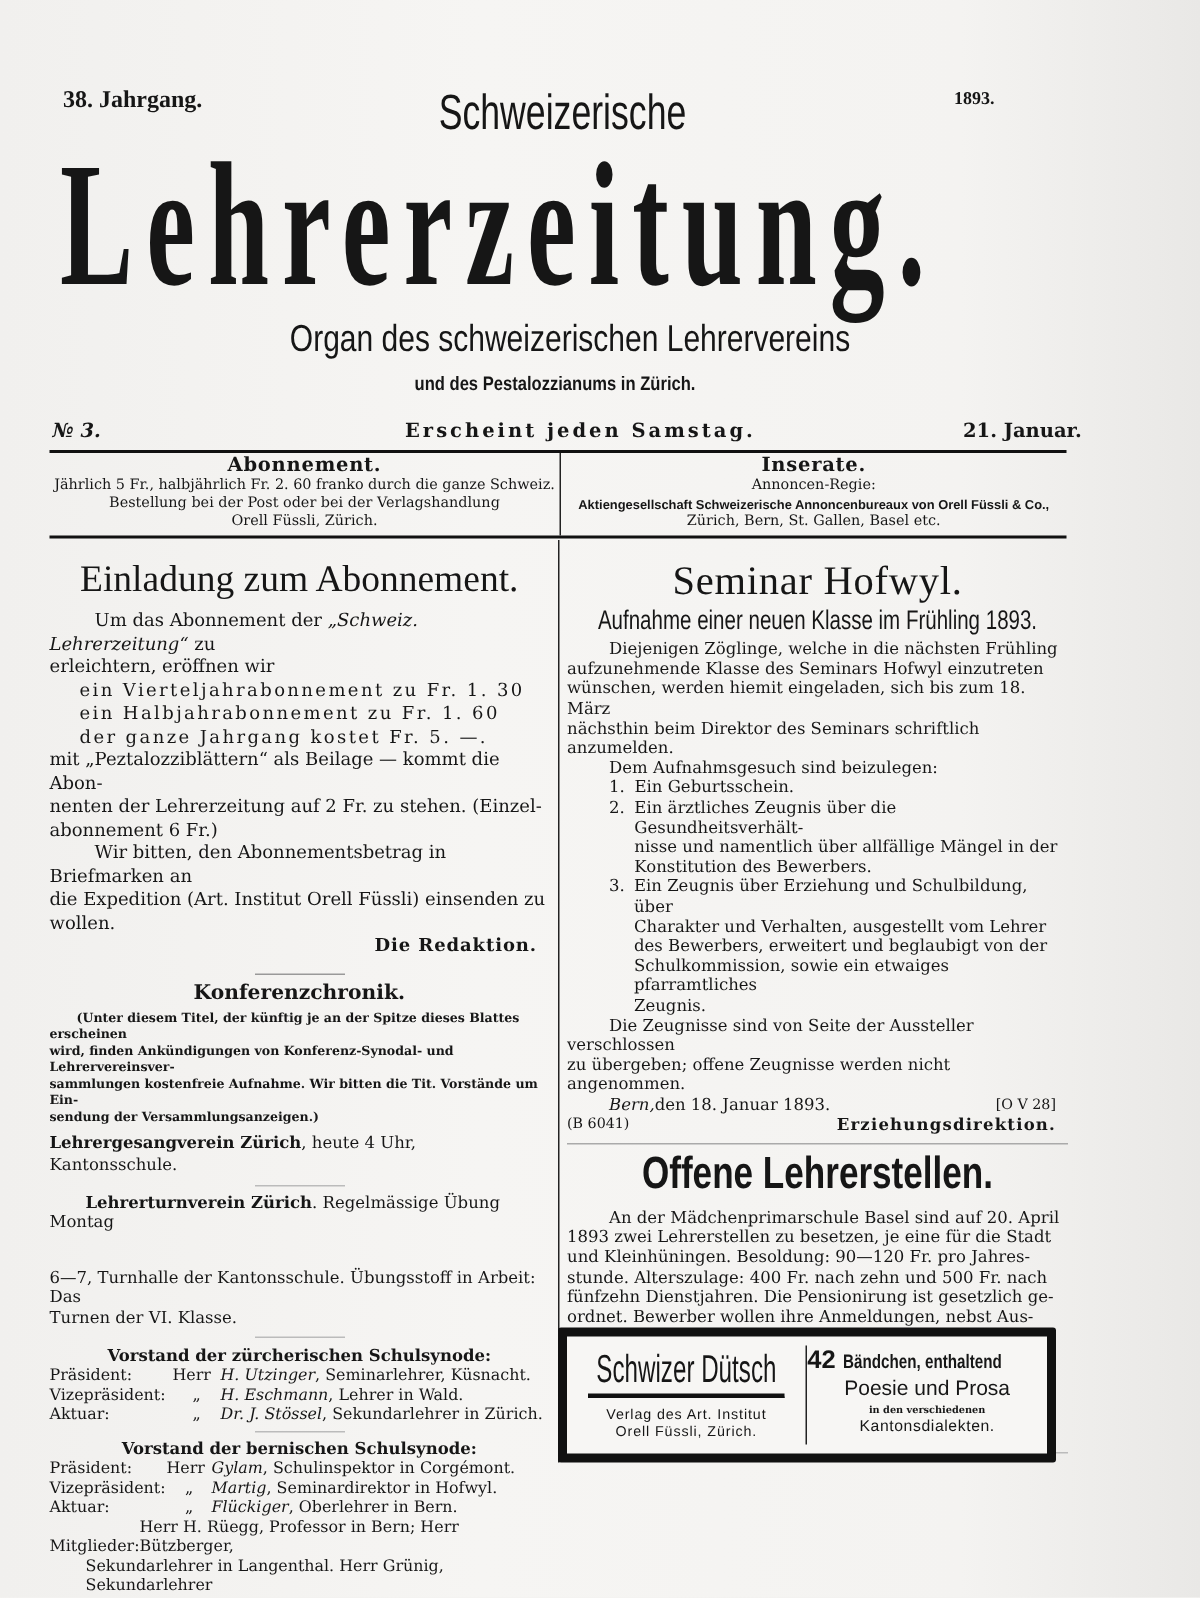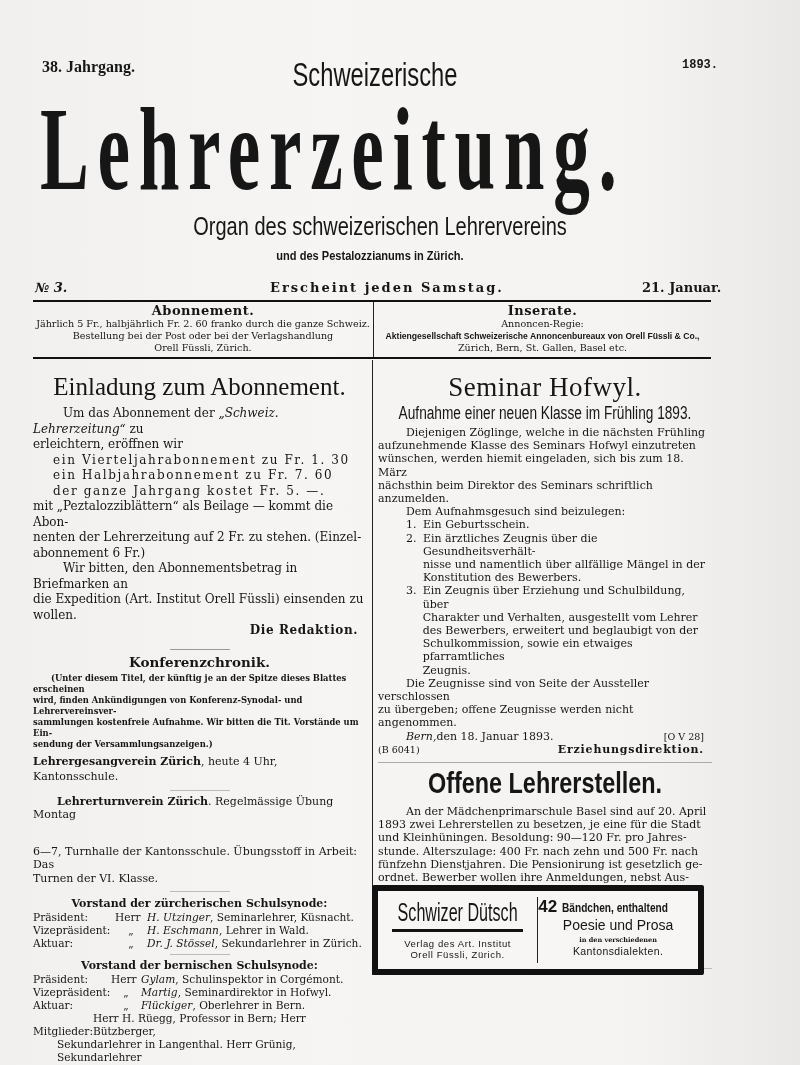--- a/index.html
+++ b/index.html
@@ -7,21 +7,21 @@
        font-family:"DejaVu Serif","Liberation Serif",serif;color:#161616;}
   .page{position:absolute;left:0;top:0;width:800px;height:1065px;
         background:linear-gradient(90deg,#f1f0ee 0%,#f6f5f3 40%,#f4f3f1 80%,#e9e8e6 100%);}
   .abs{position:absolute;}
   .b{font-weight:bold;}
   .i{font-style:italic;}
   .c{text-align:center;}
   .sans-cond{font-family:"Liberation Sans",sans-serif;}
   
   .jahrgang{left:42px;top:58px;font-size:16px;font-weight:bold;font-family:"Liberation Serif",serif;}
-  .year{left:682px;top:58px;font-size:12px;font-weight:bold;font-family:Liberation Mono, monospace;}
+  .year{left:636px;top:58px;font-size:12px;font-weight:bold;font-family:Liberation Serif, serif;}
   .schweiz{left:230px;top:56px;width:290px;text-align:center;font-family:"Liberation Sans",sans-serif;
            font-size:33px;transform:scaleX(0.72);transform-origin:center;letter-spacing:0px;}
   .lehrer{left:40px;top:95px;width:640px;text-align:center;font-family:"Liberation Serif",serif;font-weight:bold;
           font-size:118px;line-height:110px;transform:scaleX(0.62);transform-origin:left;letter-spacing:14px;
           width:1040px;text-align:left;}
   .organ{left:110px;top:212px;width:540px;text-align:center;font-family:"Liberation Sans",sans-serif;
          font-size:25px;transform:scaleX(0.8);transform-origin:center;}
   .pestal{left:200px;top:248px;width:340px;text-align:center;font-family:"Liberation Sans",sans-serif;font-weight:bold;
           font-size:13px;transform:scaleX(0.85);transform-origin:center;}
   .nr{left:35px;top:280px;font-size:13px;font-weight:bold;font-style:italic;}
@@ -69,21 +69,21 @@
     <div class="info-text">Zürich, Bern, St. Gallen, Basel etc.</div>
   </div>
 
   <div class="abs vline" style="left:372px;top:360px;height:615px;"></div>
 
   <div class="abs" style="left:33px;top:372px;width:333px;">
     <div class="c" style="font-family:'Liberation Serif',serif;font-size:25px;line-height:30px;">Einladung zum Abonnement.</div>
     <div class="col" style="margin-top:4px;text-indent:30px;"><span>Um das Abonnement der </span><span class="i">„Schweiz. Lehrerzeitung“</span><span> zu</span></div>
     <div class="col">erleichtern, eröffnen wir</div>
     <div class="col" style="padding-left:20px;letter-spacing:1.6px;">ein Vierteljahrabonnement zu Fr. 1. 30</div>
-    <div class="col" style="padding-left:20px;letter-spacing:1.6px;">ein Halbjahrabonnement zu Fr. 7. 60</div>
+    <div class="col" style="padding-left:20px;letter-spacing:1.6px;">ein Halbjahrabonnement zu Fr. 1. 60</div>
     <div class="col" style="padding-left:20px;letter-spacing:1.6px;">der ganze Jahrgang kostet Fr. 5. —.</div>
     <div class="col">mit „Peztalozziblättern“ als Beilage — kommt die Abon-</div>
     <div class="col">nenten der Lehrerzeitung auf 2 Fr. zu stehen. (Einzel-</div>
     <div class="col">abonnement 6 Fr.)</div>
     <div class="col" style="text-indent:30px;">Wir bitten, den Abonnementsbetrag in Briefmarken an</div>
     <div class="col">die Expedition (Art. Institut Orell Füssli) einsenden zu</div>
     <div class="col">wollen.</div>
     <div class="col b" style="text-align:right;padding-right:8px;letter-spacing:0.6px;">Die Redaktion.</div>
 
     <div class="rule-thin" style="width:60px;margin:10px auto 4px auto;background:#999;"></div>

